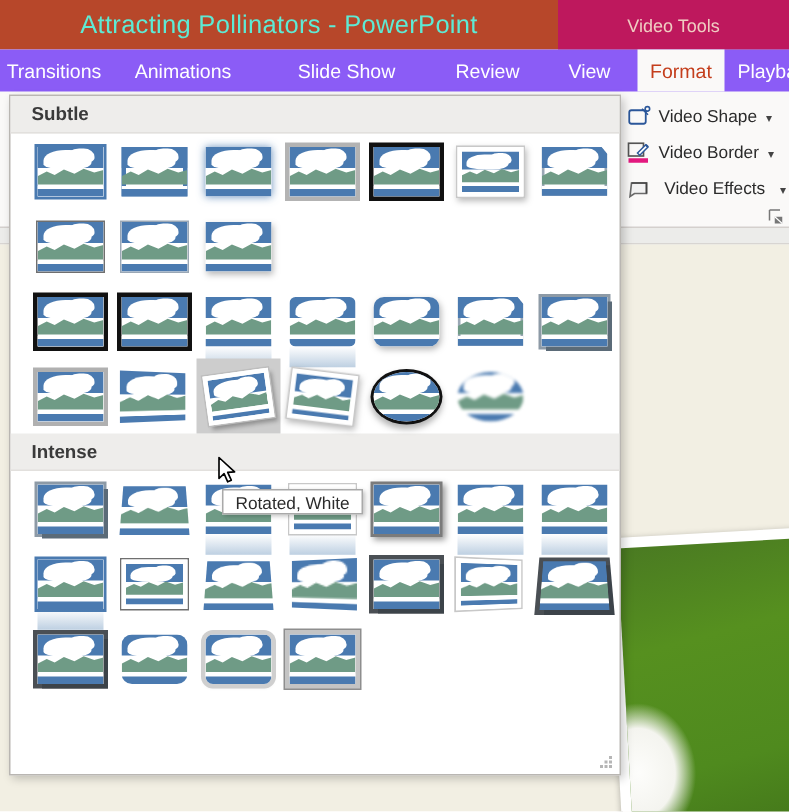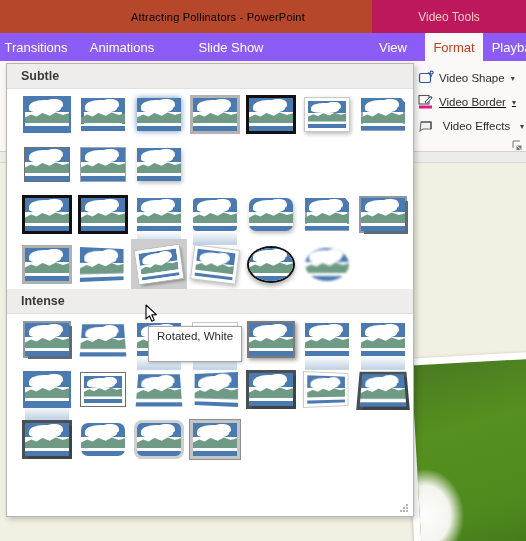--- a/index.html
+++ b/index.html
@@ -12,21 +12,21 @@
   
   #app-root{position:absolute;inset:0;}
 
   .titlebar{
     position:absolute;left:0;top:0;width:526px;height:33px;
     background:#b7472a;
   }
   .title-text{
     position:absolute;left:0;top:0;width:372px;height:33px;
     display:flex;align-items:center;justify-content:center;
-    color:#000000;font-size:11px;letter-spacing:.2px;white-space:nowrap;padding-left:32px;
+    color:#5eead4;font-size:17px;letter-spacing:.2px;white-space:nowrap;
   }
   .videotools-band{
     position:absolute;left:372px;top:0;width:154px;height:33px;
     background:#be185d;
     display:flex;align-items:center;justify-content:center;
   }
   .videotools-text{color:#f0cdc2;font-size:12px;white-space:nowrap;}
 
   .tabstrip{
     position:absolute;left:0;top:33px;width:526px;height:28px;
@@ -54,21 +54,21 @@
     background:#faf9f8;border-bottom:1px solid #d4d0cd;
   }
   .ribbon-group{
     position:absolute;left:414px;top:63px;width:112px;height:80px;padding-left:48px;
   }
   .rb-item{
     position:absolute;left:4px;height:22px;width:106px;
     display:flex;align-items:center;gap:5px;cursor:default;
   }
   .rb-item:nth-child(1){top:4px;}
-  .rb-item:nth-child(2){top:28px;text-decoration:underline;}
+  .rb-item:nth-child(2){top:28px;}
   .rb-item:nth-child(3){top:52px;justify-content:space-between;}
   .rb-label{font-size:11.5px;color:#2b2b2b;white-space:nowrap;}
   .rb-caret{font-size:8px;color:#444;margin-left:1px;}
   .rb-icon{width:16px;height:16px;position:relative;flex:0 0 16px;}
 
   .dialog-launcher{
     position:absolute;left:512px;top:137px;width:11px;height:11px;cursor:default;
   }
 
   
@@ -185,21 +185,21 @@
   .f-plaque .pic{box-shadow:0 0 0 3px #c4c4c4,0 0 0 4px #8e8e8e;}
   .f-innerwhite .pic{box-shadow:inset 0 0 0 2px #ffffff,0 0 0 2px #4a7ab0;}
   .f-compound .pic{box-shadow:inset 0 0 0 2px #ffffff,0 0 0 3px #111111;}
   .f-grayframe .pic{box-shadow:inset 0 0 0 2px #ffffff,0 0 0 3px #b0b0b0;}
   .f-ellipse-shadow{filter:drop-shadow(0 3px 2px rgba(0,0,0,.30));}
 
   
   .tooltip{
     position:absolute;left:148px;top:326px;
     background:#ffffff;border:1px solid #a9a9a9;
-    padding:3px 8px 19px 8px;font-size:11.5px;color:#2b2b2b;
+    padding:3px 8px 0 8px;font-size:11.5px;color:#2b2b2b;
     box-shadow:1px 1px 3px rgba(0,0,0,.25);white-space:nowrap;z-index:40;
   }
   
   .cursor{
     position:absolute;left:145px;top:304px;width:14px;height:20px;z-index:45;
     pointer-events:none;
   }
   .grip{
     position:absolute;right:4px;bottom:3px;width:9px;height:9px;opacity:.55;
   }
@@ -271,20 +271,21 @@
     <div class="title-text">Attracting Pollinators - PowerPoint</div>
     <div class="videotools-band">
       <span class="videotools-text">Video Tools</span>
     </div>
   </div>
 
   <div class="tabstrip">
     <div class="tab t1">Transitions</div>
     <div class="tab t2">Animations</div>
     <div class="tab t3">Slide Show</div>
+    <div class="tab t4">Review</div>
     <div class="tab t5">View</div>
     <div class="tab t6 active">Format</div>
     <div class="tab t7">Playback</div>
   </div>
 
   <div class="gallery">
 
     <div class="gal-header">Subtle</div>
     <div class="gal-row">
       <div class="cell">

